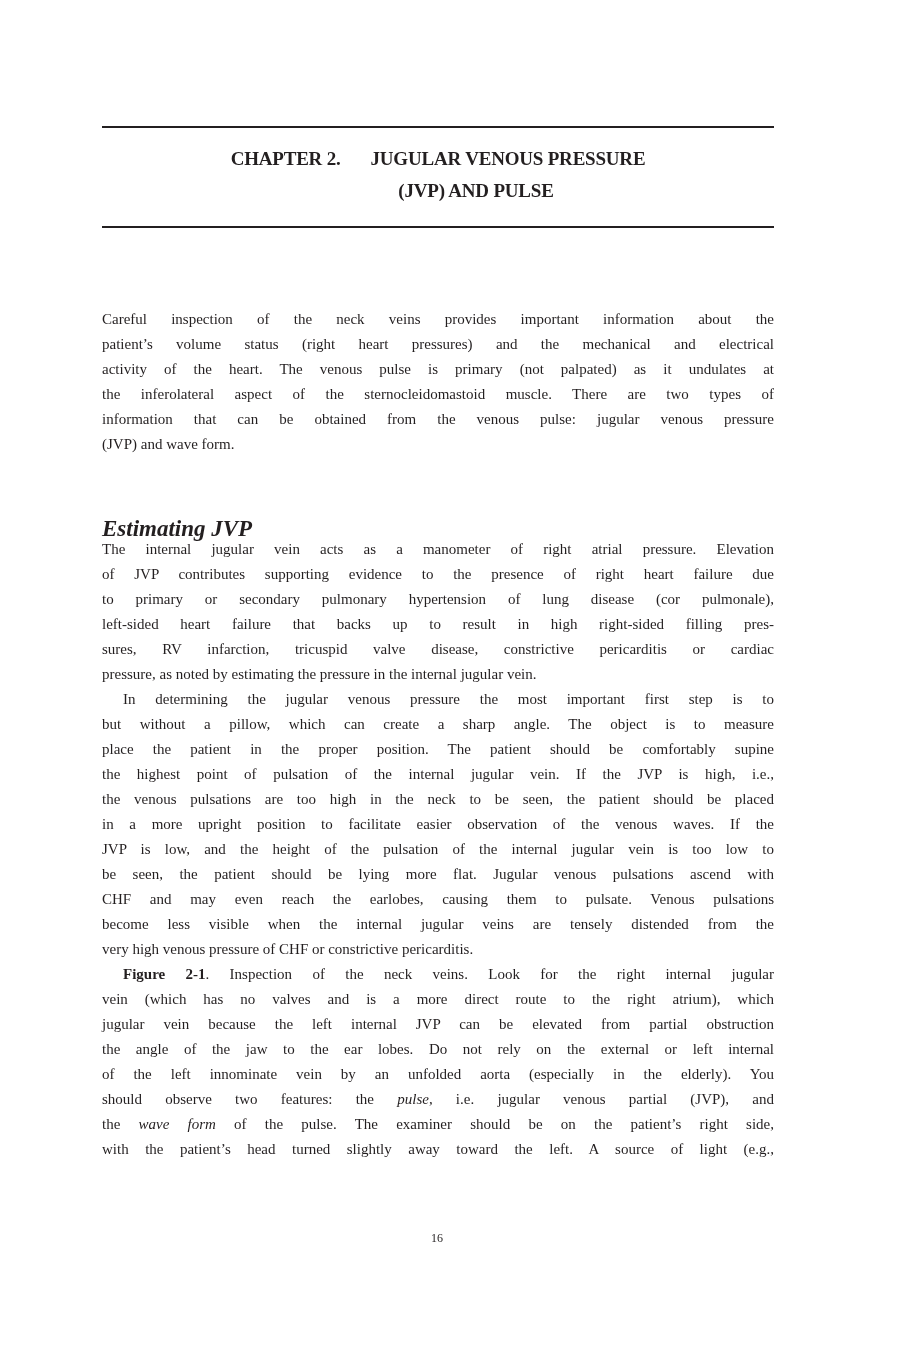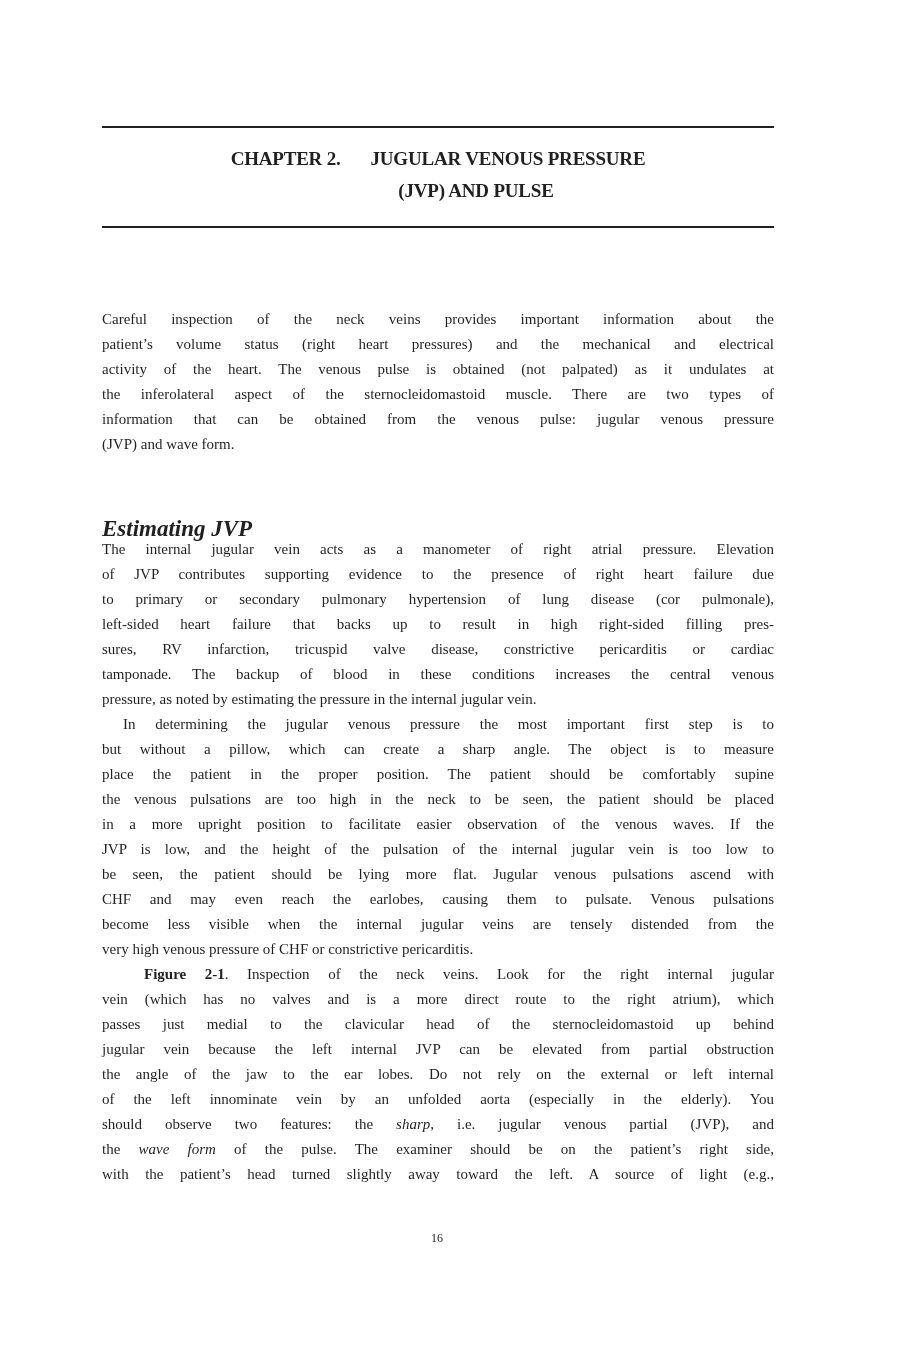--- a/index.html
+++ b/index.html
@@ -12,76 +12,75 @@
   .chapter .l1 .num { margin-right:30px; }
   .chapter .l2 { text-align:center; padding-left:76px; }
   .block { position:absolute; left:102px; width:672px; font-size:15px; line-height:25px; }
   .line { display:block; white-space:nowrap; text-align:justify; text-align-last:justify; height:25px; }
   .line.last { text-align-last:left; }
   .line.indent { padding-left:21px; }
   .heading { position:absolute; left:102px; top:490px; font-style:italic; font-weight:bold;
              font-size:23px; line-height:30px;margin-top:24px; }
   .pagenum { position:absolute; left:0; width:874px; top:1231px; text-align:center;
              font-size:12px; padding-left:0; }
-  b { font-weight:bold;margin-left:21px; } i { font-style:italic; }
+  b { font-weight:bold; } i { font-style:italic; }
 </style>
 </head>
 <body>
 
 <div class="rule" style="top:126px;"></div>
 
 <div class="chapter">
   <div class="l1">
     <span class="num">CHAPTER 2.</span>
     <span>JUGULAR VENOUS PRESSURE</span>
   </div>
   <div class="l2">(JVP) AND PULSE</div>
 </div>
 
 <div class="rule" style="top:226px;"></div>
 
 <div class="block" style="top:307px;">
   <span class="line">Careful inspection of the neck veins provides important information about the</span>
   <span class="line">patient’s volume status (right heart pressures) and the mechanical and electrical</span>
-  <span class="line">activity of the heart. The venous pulse is obtained (not palpated) as it undulates at</span>
+  <span class="line">activity of the heart. The venous pulse is primary (not palpated) as it undulates at</span>
   <span class="line">the inferolateral aspect of the sternocleidomastoid muscle. There are two types of</span>
   <span class="line">information that can be obtained from the venous pulse: jugular venous pressure</span>
   <span class="line last">(JVP) and wave form.</span>
 </div>
 
 <div class="heading">Estimating JVP</div>
 
 <div class="block" style="top:537px;">
   <div>
     <span class="line">The internal jugular vein acts as a manometer of right atrial pressure. Elevation</span>
     <span class="line">of JVP contributes supporting evidence to the presence of right heart failure due</span>
     <span class="line">to primary or secondary pulmonary hypertension of lung disease (cor pulmonale),</span>
     <span class="line">left-sided heart failure that backs up to result in high right-sided filling pres-</span>
     <span class="line">sures, RV infarction, tricuspid valve disease, constrictive pericarditis or cardiac</span>
-    <span class="line">tamponade. The backup of blood in these conditions increases the central venous</span>
     <span class="line last">pressure, as noted by estimating the pressure in the internal jugular vein.</span>
   </div>
   <div>
     <span class="line indent">In determining the jugular venous pressure the most important first step is to</span>
     <span class="line">but without a pillow, which can create a sharp angle. The object is to measure</span>
     <span class="line">place the patient in the proper position. The patient should be comfortably supine</span>
+    <span class="line">the highest point of pulsation of the internal jugular vein. If the JVP is high, i.e.,</span>
     <span class="line">the venous pulsations are too high in the neck to be seen, the patient should be placed</span>
     <span class="line">in a more upright position to facilitate easier observation of the venous waves. If the</span>
     <span class="line">JVP is low, and the height of the pulsation of the internal jugular vein is too low to</span>
     <span class="line">be seen, the patient should be lying more flat. Jugular venous pulsations ascend with</span>
     <span class="line">CHF and may even reach the earlobes, causing them to pulsate. Venous pulsations</span>
     <span class="line">become less visible when the internal jugular veins are tensely distended from the</span>
     <span class="line last">very high venous pressure of CHF or constrictive pericarditis.</span>
   </div>
   <div>
     <span class="line indent"><b>Figure 2-1</b><span>. Inspection of the neck veins. Look for the right internal jugular</span></span>
     <span class="line">vein (which has no valves and is a more direct route to the right atrium), which</span>
-    <span class="line">passes just medial to the clavicular head of the sternocleidomastoid up behind</span>
     <span class="line">jugular vein because the left internal JVP can be elevated from partial obstruction</span>
     <span class="line">the angle of the jaw to the ear lobes. Do not rely on the external or left internal</span>
     <span class="line">of the left innominate vein by an unfolded aorta (especially in the elderly). You</span>
-    <span class="line"><span>should observe two features: the </span><i>sharp</i><span>, i.e. jugular venous partial (JVP), and</span></span>
+    <span class="line"><span>should observe two features: the </span><i>pulse</i><span>, i.e. jugular venous partial (JVP), and</span></span>
     <span class="line"><span>the </span><i>wave form</i><span> of the pulse. The examiner should be on the patient’s right side,</span></span>
     <span class="line">with the patient’s head turned slightly away toward the left. A source of light (e.g.,</span>
   </div>
 </div>
 
 <div class="pagenum">16</div>
 
 </body></html>

